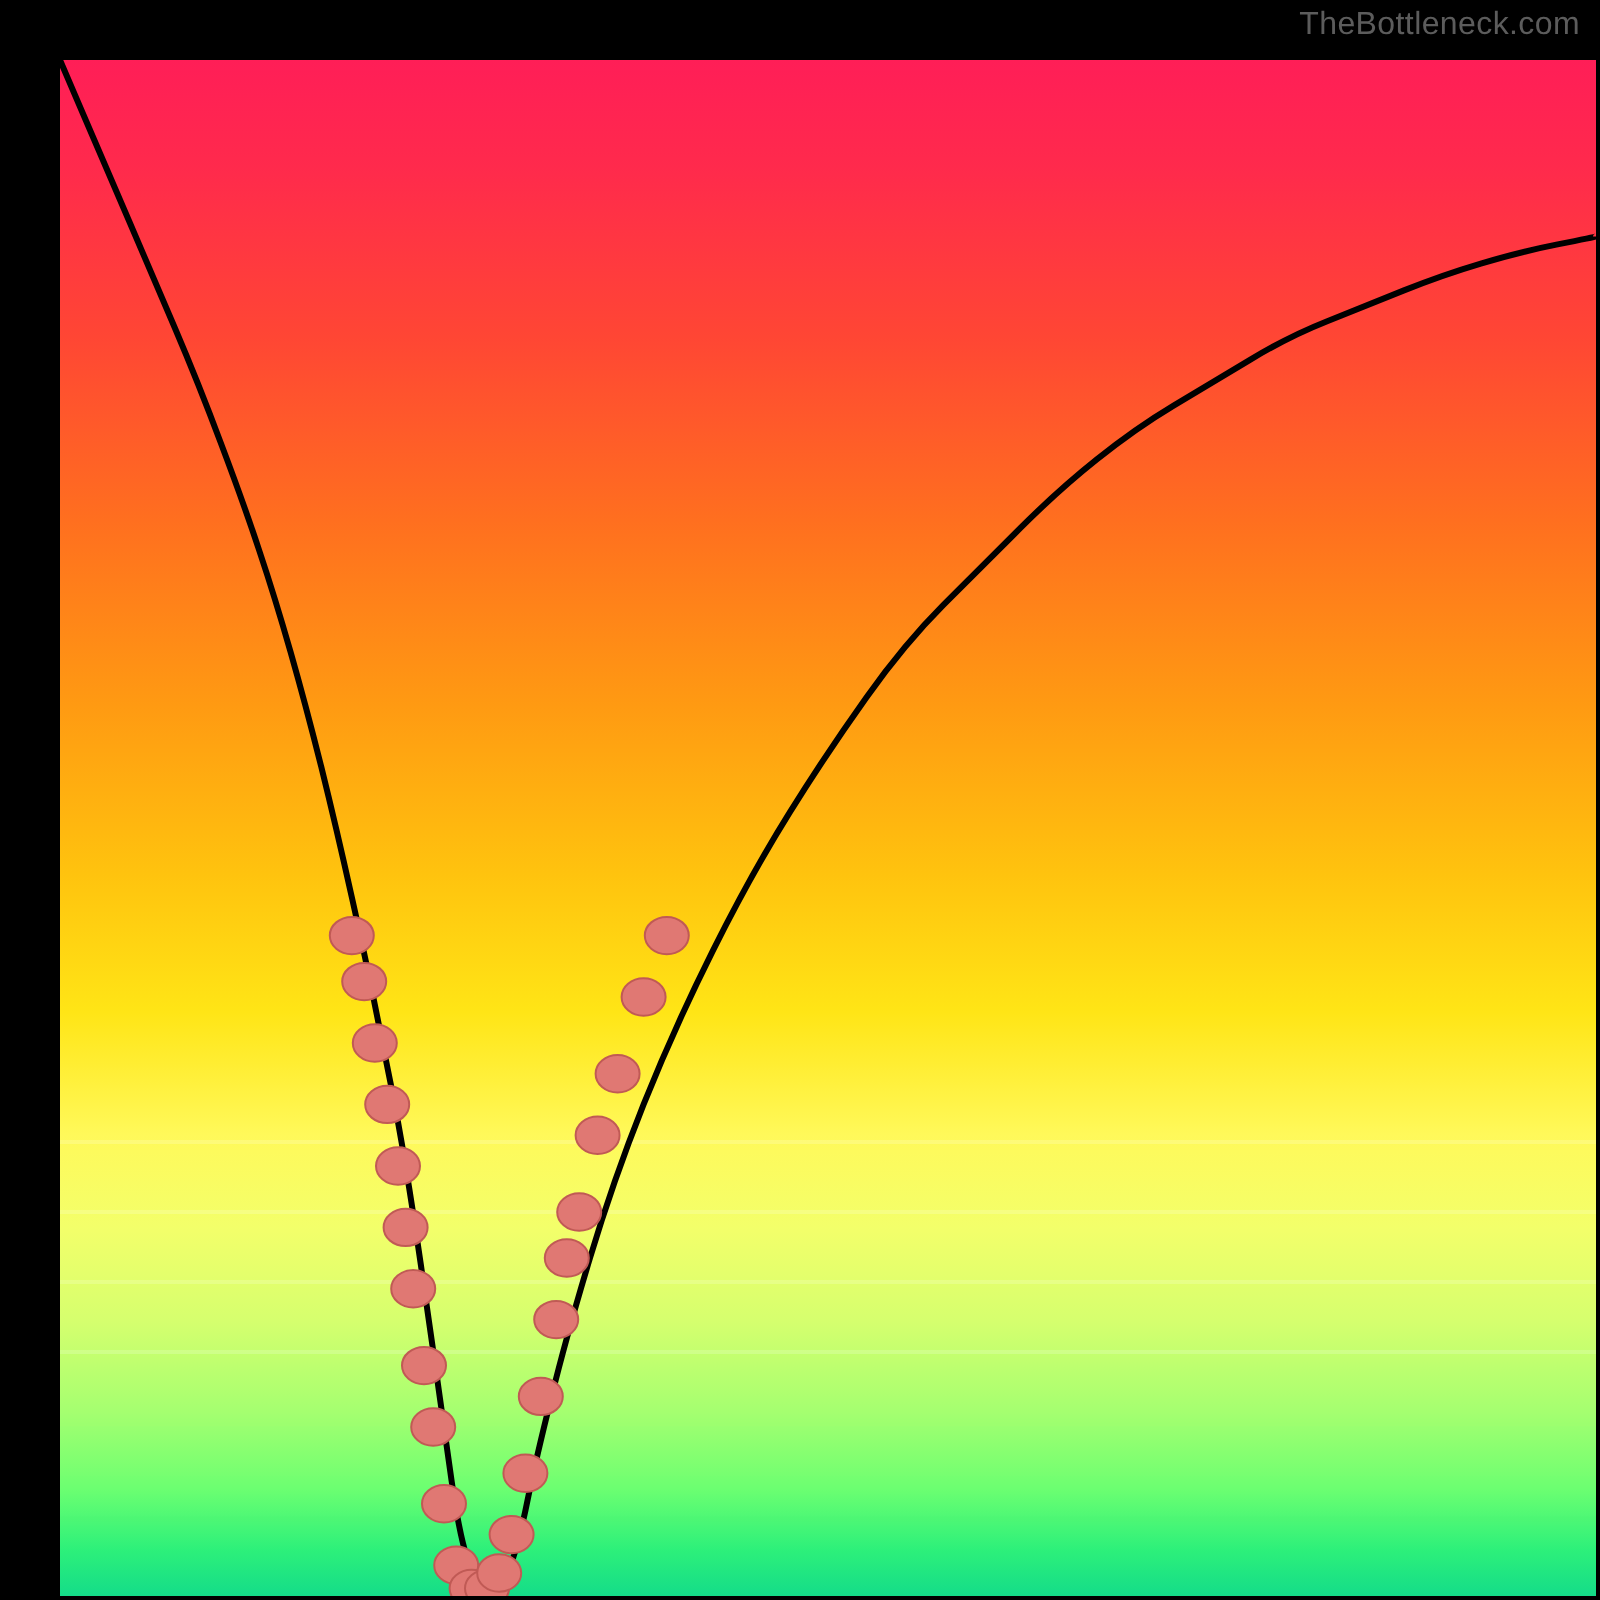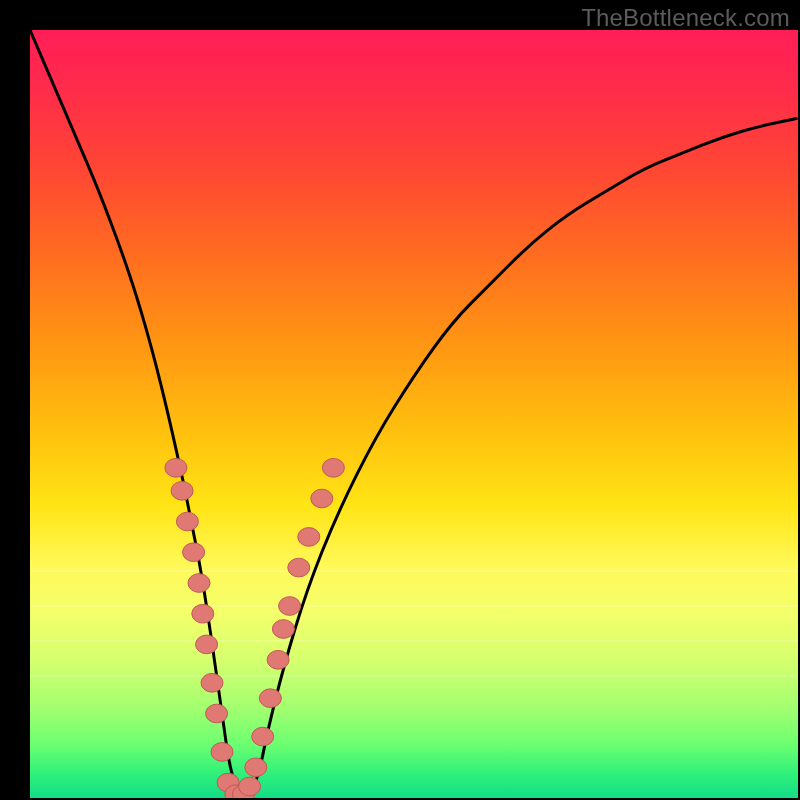--- a/index.html
+++ b/index.html
@@ -15,21 +15,21 @@
     position: relative;
     width: 800px;
     height: 800px;
     background: #000;
   }
   .watermark {
     position: absolute;
     top: 4px;
     right: 10px;
     color: #5c5c5c;
-    font-size: 24px;
+    font-size: 16px;
     font-weight: 500;
     letter-spacing: 0.2px;
     z-index: 20;
   }
   .plot-area {
     position: absolute;
     left: 30px;
     top: 30px;
     width: 768px;
     height: 768px;

